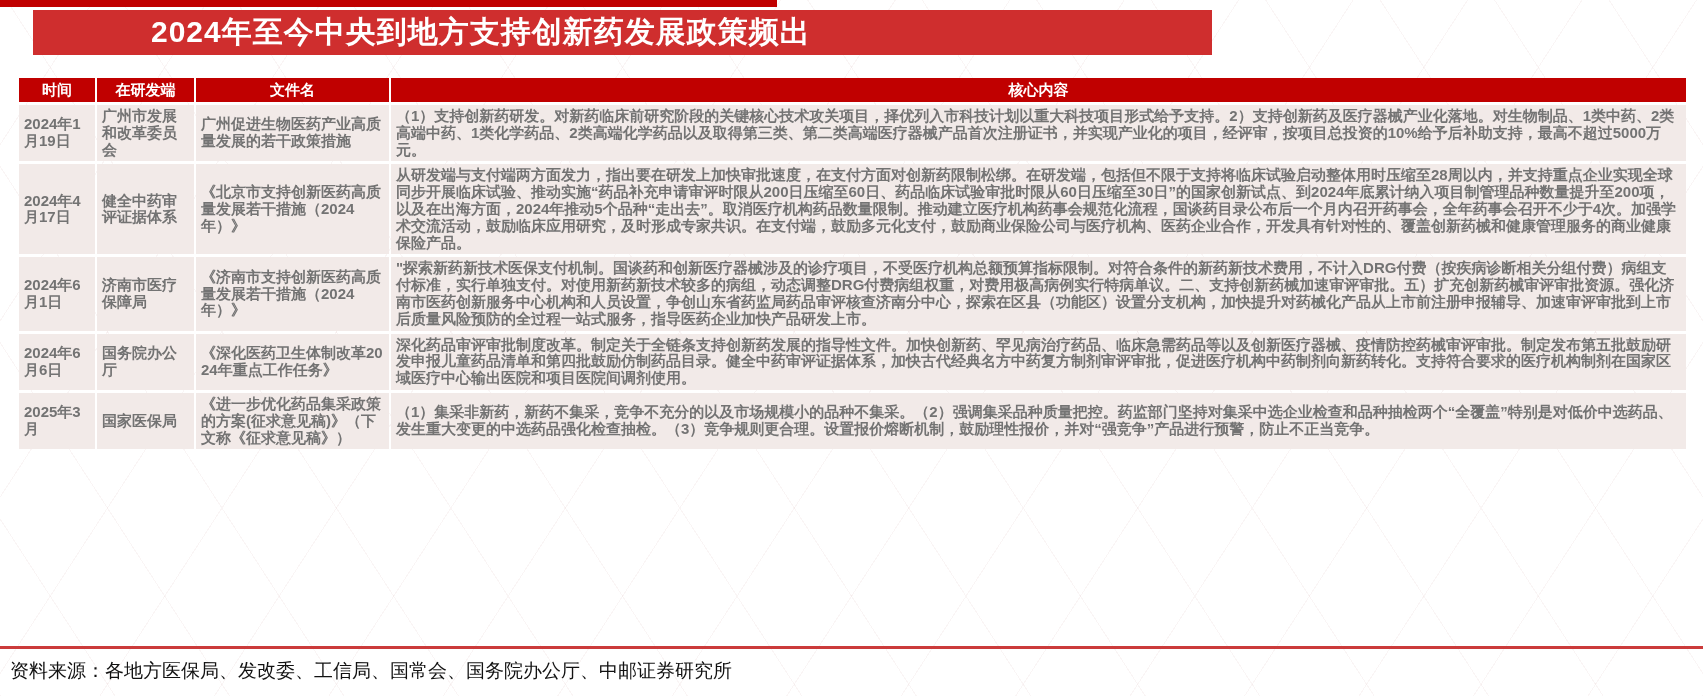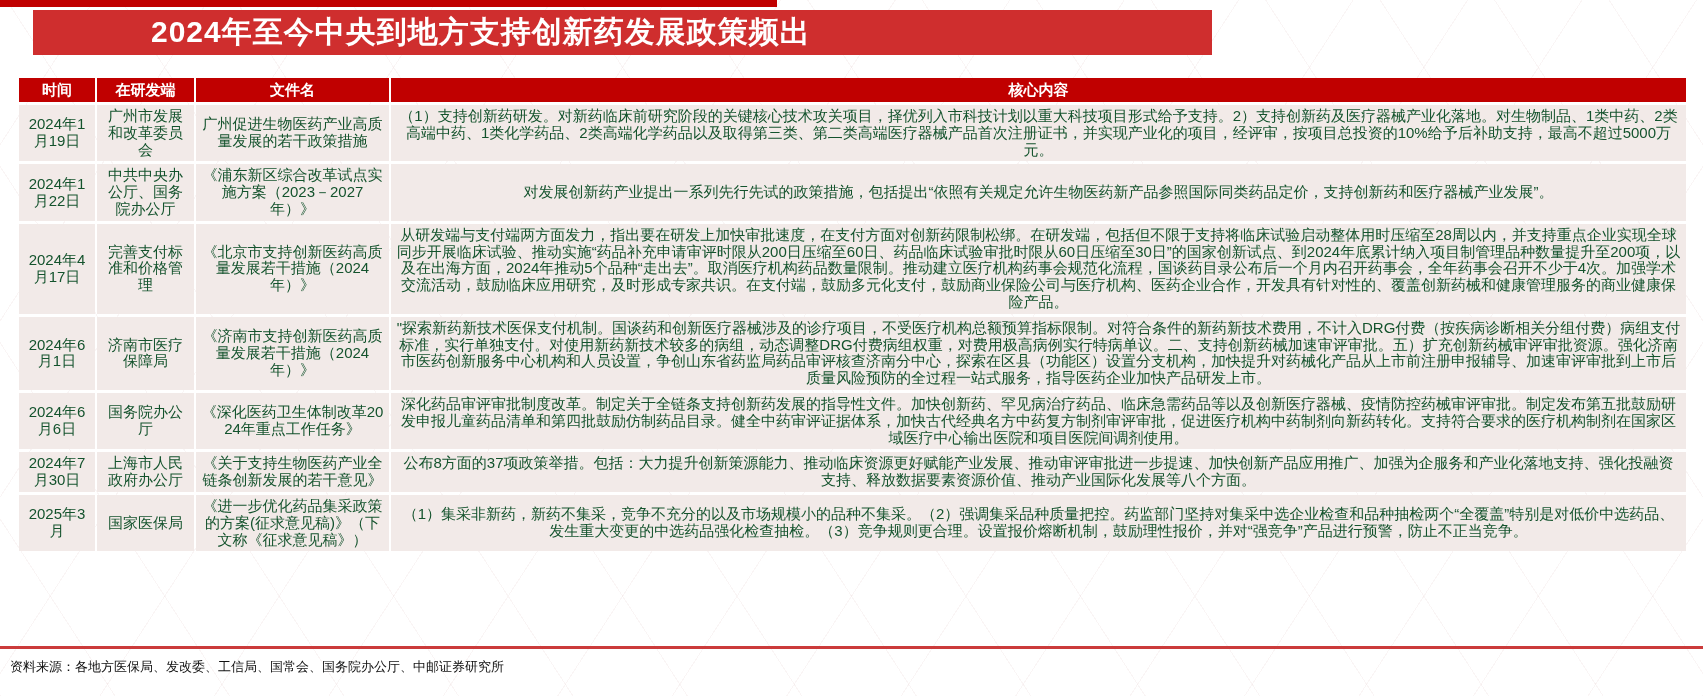--- a/index.html
+++ b/index.html
@@ -45,37 +45,37 @@
   table.policy th{
     background:#c00000;
     color:#ffffff;
     font-size:15px;
     font-weight:bold;
     height:22px;
     padding:1px 2px;
   }
   table.policy td{
     background:#f2eae8;
-    color:#14532d;
+    color:#737373;
     font-size:15px;
     line-height:1.12;
     padding:3px 5px;
-    text-align:center;
     vertical-align:middle;
     word-break:break-all;
+    font-weight:bold;
   }
   td.content-cell{padding:3px 8px;}
   .footer-line{
     position:absolute;left:0;top:646px;
     width:1703px;height:3px;
     background:#cb3b3b;
   }
   .source-note{
     position:absolute;left:10px;top:658px;
-    font-size:13px;
+    font-size:19px;
     color:#111111;
     white-space:nowrap;
   }
 </style>
 </head>
 <body>
 
 <div class="page">
 
   <div class="topbar"></div>
@@ -100,50 +100,38 @@
       </tr>
     </thead>
     <tbody>
       <tr>
         <td>2024年1月19日</td>
         <td>广州市发展和改革委员会</td>
         <td>广州促进生物医药产业高质量发展的若干政策措施</td>
         <td class="content-cell">（1）支持创新药研发。对新药临床前研究阶段的关键核心技术攻关项目，择优列入市科技计划以重大科技项目形式给予支持。2）支持创新药及医疗器械产业化落地。对生物制品、1类中药、2类高端中药、1类化学药品、2类高端化学药品以及取得第三类、第二类高端医疗器械产品首次注册证书，并实现产业化的项目，经评审，按项目总投资的10%给予后补助支持，最高不超过5000万元。</td>
       </tr>
       <tr>
-        <td>2024年1月22日</td>
-        <td>中共中央办公厅、国务院办公厅</td>
-        <td>《浦东新区综合改革试点实施方案（2023－2027年）》</td>
-        <td class="content-cell">对发展创新药产业提出一系列先行先试的政策措施，包括提出“依照有关规定允许生物医药新产品参照国际同类药品定价，支持创新药和医疗器械产业发展”。</td>
-      </tr>
-      <tr>
         <td>2024年4月17日</td>
-        <td>完善支付标准和价格管理</td>
+        <td>健全中药审评证据体系</td>
         <td>《北京市支持创新医药高质量发展若干措施（2024年）》</td>
         <td class="content-cell">从研发端与支付端两方面发力，指出要在研发上加快审批速度，在支付方面对创新药限制松绑。在研发端，包括但不限于支持将临床试验启动整体用时压缩至28周以内，并支持重点企业实现全球同步开展临床试验、推动实施“药品补充申请审评时限从200日压缩至60日、药品临床试验审批时限从60日压缩至30日”的国家创新试点、到2024年底累计纳入项目制管理品种数量提升至200项，以及在出海方面，2024年推动5个品种“走出去”。取消医疗机构药品数量限制。推动建立医疗机构药事会规范化流程，国谈药目录公布后一个月内召开药事会，全年药事会召开不少于4次。加强学术交流活动，鼓励临床应用研究，及时形成专家共识。在支付端，鼓励多元化支付，鼓励商业保险公司与医疗机构、医药企业合作，开发具有针对性的、覆盖创新药械和健康管理服务的商业健康保险产品。</td>
       </tr>
       <tr>
         <td>2024年6月1日</td>
         <td>济南市医疗保障局</td>
         <td>《济南市支持创新医药高质量发展若干措施（2024年）》</td>
         <td class="content-cell">"探索新药新技术医保支付机制。国谈药和创新医疗器械涉及的诊疗项目，不受医疗机构总额预算指标限制。对符合条件的新药新技术费用，不计入DRG付费（按疾病诊断相关分组付费）病组支付标准，实行单独支付。对使用新药新技术较多的病组，动态调整DRG付费病组权重，对费用极高病例实行特病单议。二、支持创新药械加速审评审批。五）扩充创新药械审评审批资源。强化济南市医药创新服务中心机构和人员设置，争创山东省药监局药品审评核查济南分中心，探索在区县（功能区）设置分支机构，加快提升对药械化产品从上市前注册申报辅导、加速审评审批到上市后质量风险预防的全过程一站式服务，指导医药企业加快产品研发上市。</td>
       </tr>
       <tr>
         <td>2024年6月6日</td>
         <td>国务院办公厅</td>
         <td>《深化医药卫生体制改革2024年重点工作任务》</td>
         <td class="content-cell">深化药品审评审批制度改革。制定关于全链条支持创新药发展的指导性文件。加快创新药、罕见病治疗药品、临床急需药品等以及创新医疗器械、疫情防控药械审评审批。制定发布第五批鼓励研发申报儿童药品清单和第四批鼓励仿制药品目录。健全中药审评证据体系，加快古代经典名方中药复方制剂审评审批，促进医疗机构中药制剂向新药转化。支持符合要求的医疗机构制剂在国家区域医疗中心输出医院和项目医院间调剂使用。</td>
       </tr>
       <tr>
-        <td>2024年7月30日</td>
-        <td>上海市人民政府办公厅</td>
-        <td>《关于支持生物医药产业全链条创新发展的若干意见》</td>
-        <td class="content-cell">公布8方面的37项政策举措。包括：大力提升创新策源能力、推动临床资源更好赋能产业发展、推动审评审批进一步提速、加快创新产品应用推广、加强为企服务和产业化落地支持、强化投融资支持、释放数据要素资源价值、推动产业国际化发展等八个方面。</td>
-      </tr>
-      <tr>
         <td>2025年3月</td>
         <td>国家医保局</td>
         <td>《进一步优化药品集采政策的方案(征求意见稿)》（下文称《征求意见稿》）</td>
         <td class="content-cell">（1）集采非新药，新药不集采，竞争不充分的以及市场规模小的品种不集采。（2）强调集采品种质量把控。药监部门坚持对集采中选企业检查和品种抽检两个“全覆盖”特别是对低价中选药品、发生重大变更的中选药品强化检查抽检。（3）竞争规则更合理。设置报价熔断机制，鼓励理性报价，并对“强竞争”产品进行预警，防止不正当竞争。</td>
       </tr>
     </tbody>
   </table>
 
   <div class="footer-line"></div>
   <div class="source-note">资料来源：各地方医保局、发改委、工信局、国常会、国务院办公厅、中邮证券研究所</div>

